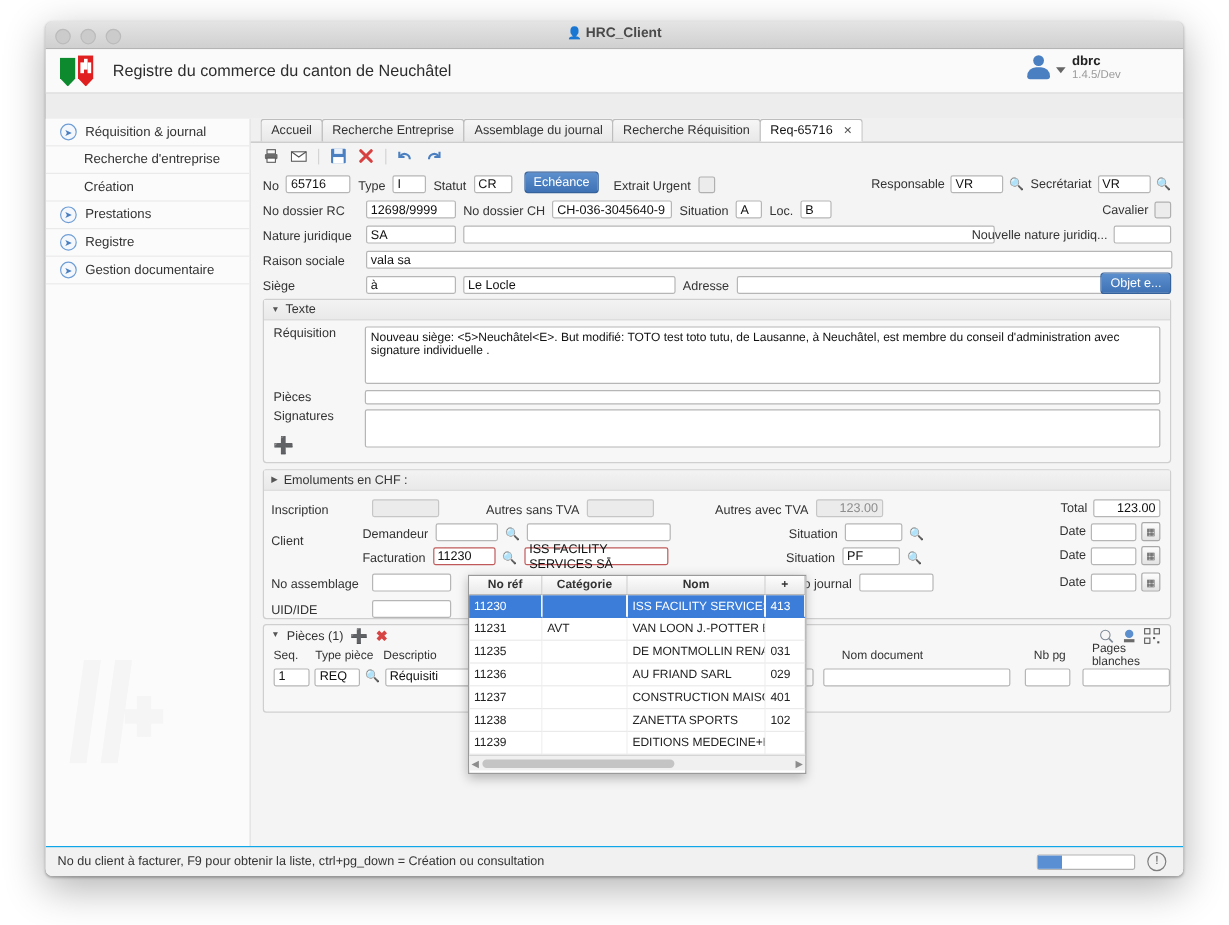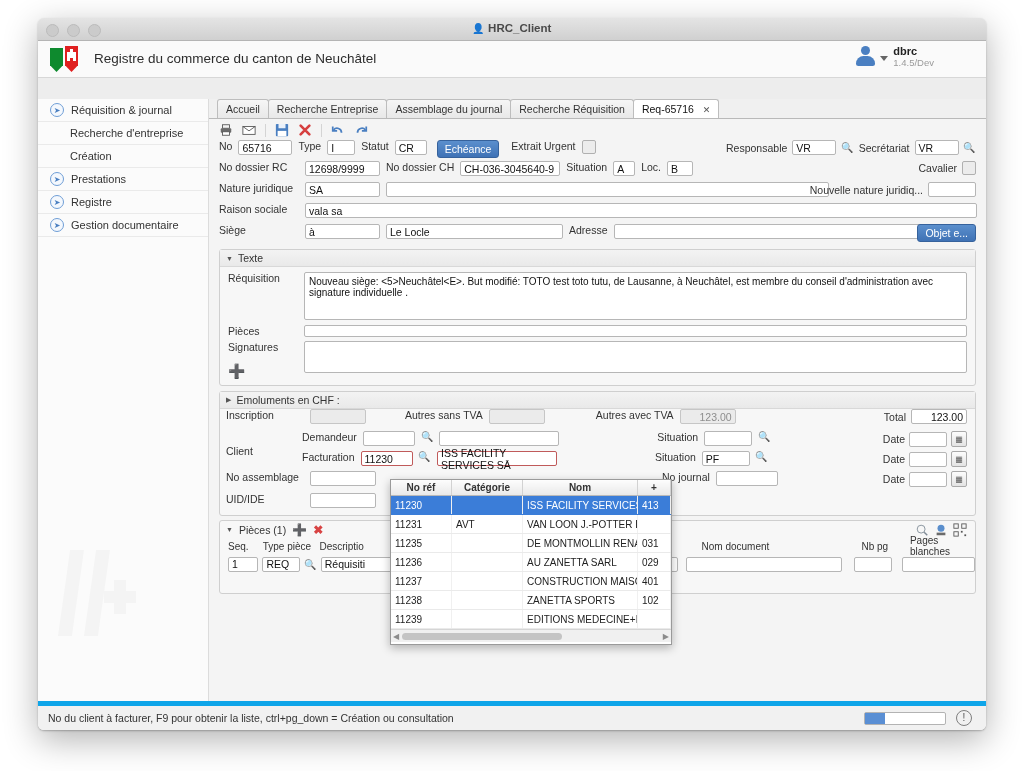--- a/index.html
+++ b/index.html
@@ -99,21 +99,21 @@
   .toolbar{height:22px;background:#f4f4f4;display:flex;align-items:center;padding-left:10px;gap:9px;position:relative;}
   .tbsep{width:1px;height:13px;background:#d4d4d4;}
   .ic{width:14px;height:14px;display:inline-block;}
   .btnblue{
     height:16px;line-height:16px;padding:0 7px;background:linear-gradient(#5b8fcd,#3f72b5);
     color:#fff;font-size:10.5px;border:1px solid #36629c;border-radius:3px;
   }
   .tbright{position:absolute;right:8px;top:3px;display:flex;gap:5px;}
   
   .formarea{position:absolute;left:0;right:0;top:41px;bottom:0;overflow:hidden;}
-  .row{display:flex;align-items:flex-start;height:21px;padding-left:10px;gap:6px;position:relative;}
+  .row{display:flex;align-items:flex-end;height:21px;padding-left:10px;gap:6px;position:relative;}
   .lbl{font-size:10.5px;color:#333;}
   .inp{
     height:15px;background:#fff;border:1px solid #b6b6b6;border-radius:2px;
     font-size:10.5px;color:#111;padding:0 3px;display:flex;align-items:center;box-sizing:border-box;
   }
   .inp.gray{background:#ebebeb;border-color:#c6c6c6;color:#8d8d8d;}
   .right{justify-content:flex-end;}
   .chk{width:12px;height:12px;background:#ececec;border:1px solid #b0b0b0;border-radius:2px;}
   .magn{font-size:10px;color:#4b7cbb;}
   .calic{width:14px;height:14px;border:1px solid #a9a9a9;border-radius:2px;background:linear-gradient(#fdfdfd,#e3e3e3);
@@ -142,21 +142,21 @@
   .ptable tr.sel td{background:#3b7dd8;color:#fff;border-bottom-color:#3b7dd8;}
   .phscroll{height:12px;border-top:1px solid #d5d5d5;background:#f0f0f0;display:flex;align-items:center;
      justify-content:space-between;padding:0 2px;}
   .phthumb{height:7px;background:#c4c4c4;border-radius:4px;width:160px;margin-left:3px;}
   .phar{font-size:8px;color:#8c8c8c;}
   
   .pcheader{display:flex;align-items:center;height:17px;font-size:10.5px;color:#333;}
   .plus{color:#3a7fd5;font-weight:bold;font-size:12px;}
   .cross{color:#d84343;font-weight:bold;font-size:12px;}
   
-  .statusbar{position:absolute;left:0;right:0;bottom:0;height:24px;background:#f1f1f1;border-top:5px solid #0ea5e9;}
+  .statusbar{position:absolute;left:0;right:0;bottom:0;height:24px;background:#f1f1f1;border-top:1px solid #0ea5e9;}
   .statustext{position:absolute;left:10px;top:6px;font-size:10.5px;color:#333;}
   .progress{position:absolute;right:40px;top:6px;width:80px;height:11px;background:#fff;border:1px solid #b3b3b3;border-radius:2px;}
   .progress > i{display:block;height:100%;width:25%;background:#5a8fd4;}
   .infoic{position:absolute;right:14px;top:4px;width:14px;height:14px;border:1px solid #7e7e7e;border-radius:50%;
      color:#555;font-size:10px;line-height:13px;text-align:center;}
 </style>
 </head>
 <body>
 
 <div id="window">
@@ -512,21 +512,21 @@
           </tr>
           <tr>
             <td>11235</td>
             <td></td>
             <td>DE MONTMOLLIN RENAUD - IRMA</td>
             <td>031</td>
           </tr>
           <tr>
             <td>11236</td>
             <td></td>
-            <td>AU ZANETTA SARL</td>
+            <td>AU FRIAND SARL</td>
             <td>029</td>
           </tr>
           <tr>
             <td>11237</td>
             <td></td>
             <td>CONSTRUCTION MAISONS LOCATIVES</td>
             <td>401</td>
           </tr>
           <tr>
             <td>11238</td>

